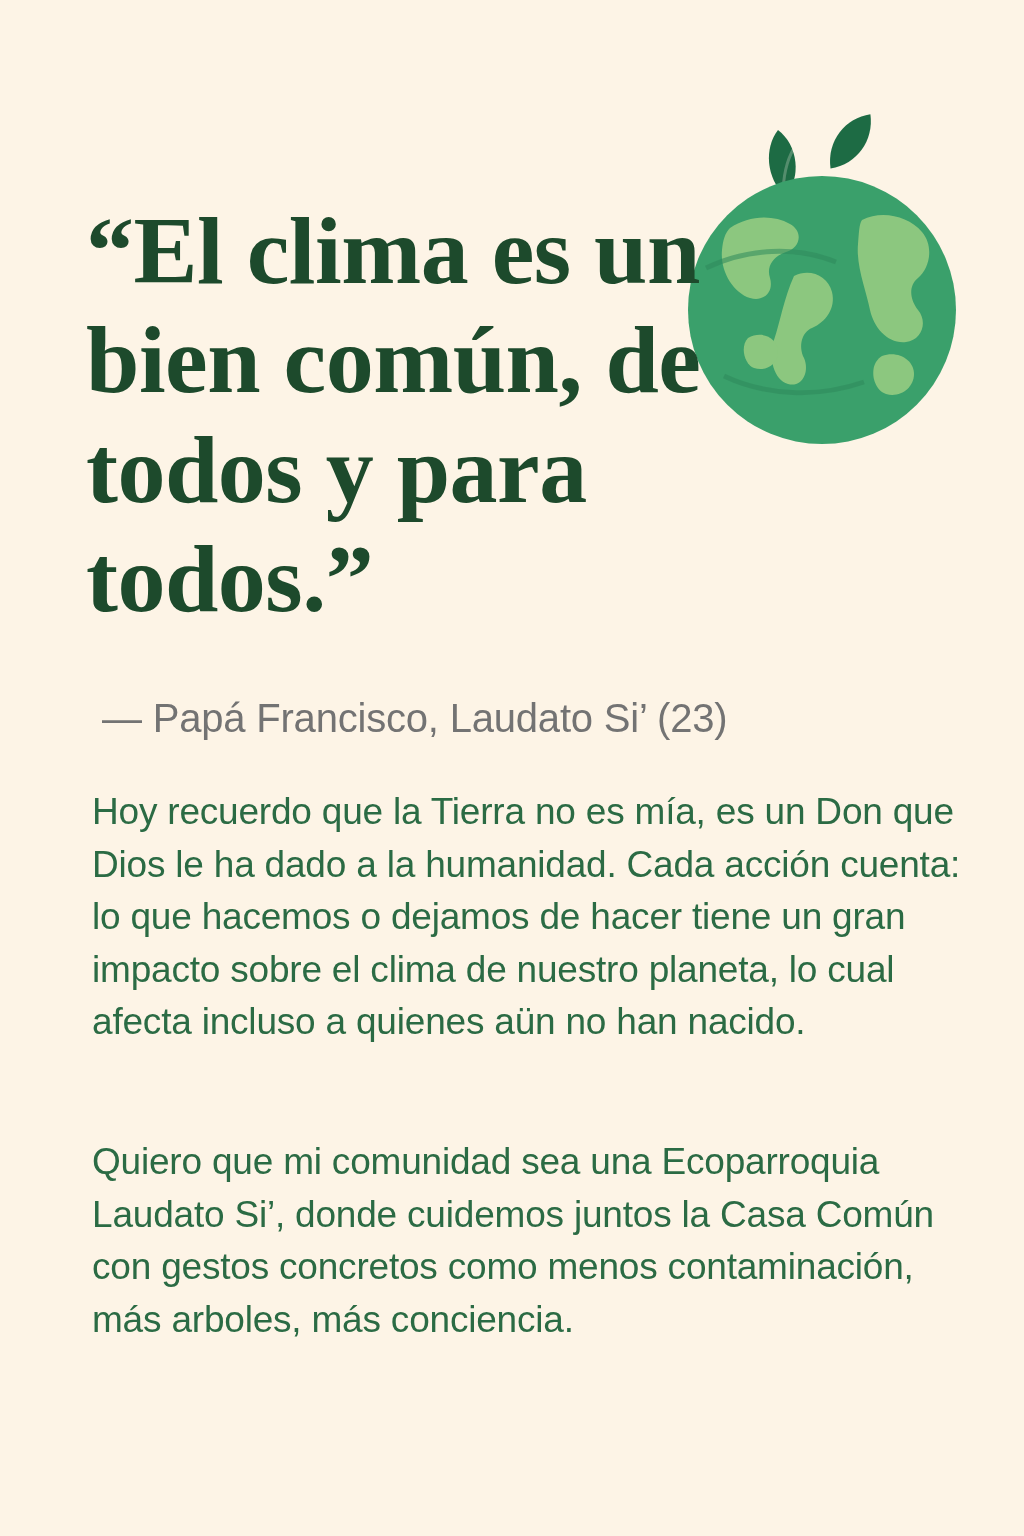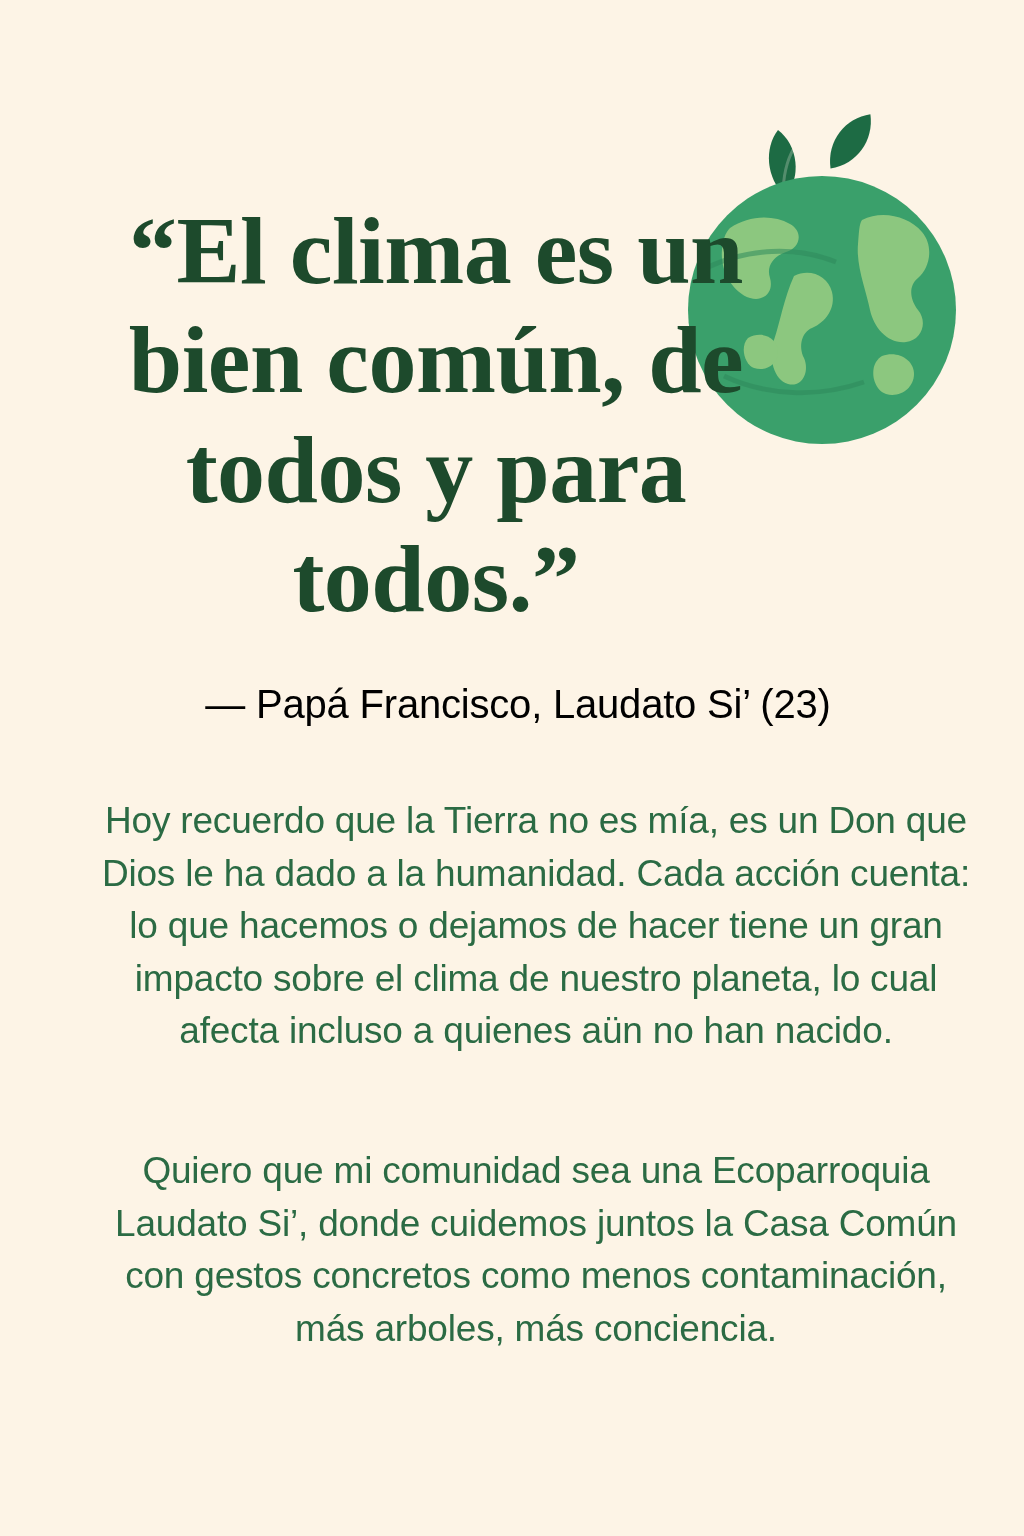--- a/index.html
+++ b/index.html
@@ -13,21 +13,20 @@
     font-family: "Liberation Sans", sans-serif;
     overflow: hidden;
     position: relative;
   }
   .poster {
     position: relative;
     width: 1024px;
     height: 1536px;
     background: #fdf4e6;
     box-sizing: border-box;
-    text-align: center;
   }
 
   
   .globe-wrap {
     position: absolute;
     top: 100px;
     right: 68px;
     width: 270px;
     height: 350px;
   }
@@ -51,38 +50,38 @@
     color: #1d4a2c;
     letter-spacing: -0.5px;
     z-index: 3;
   }
 
   .attribution {
     position: absolute;
     left: 88px;
     top: 678px;
     width: 860px;
-    margin: 0;
+    margin: 14px;
     font-family: "Liberation Sans", sans-serif;
     font-size: 40px;
     line-height: 1.3;
-    color: #000000;
+    color: #737373;
     letter-spacing: -0.2px;
   }
 
   .body-block {
     position: absolute;
     left: 92px;
     width: 870px;
     font-family: "Liberation Sans", sans-serif;
     font-size: 37px;
     line-height: 1.42;
     color: #2b6b44;
     letter-spacing: -0.2px;
-    margin: 9px;
+    margin: 0;
   }
   .para-1 { top: 786px; }
   .para-2 { top: 1136px; }
 </style>
 </head>
 <body>
 
 <div class="poster">
 
   <div class="globe-wrap">

